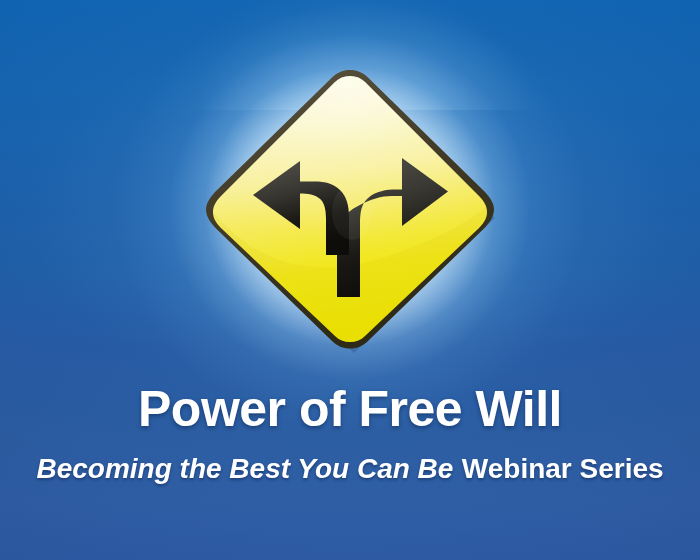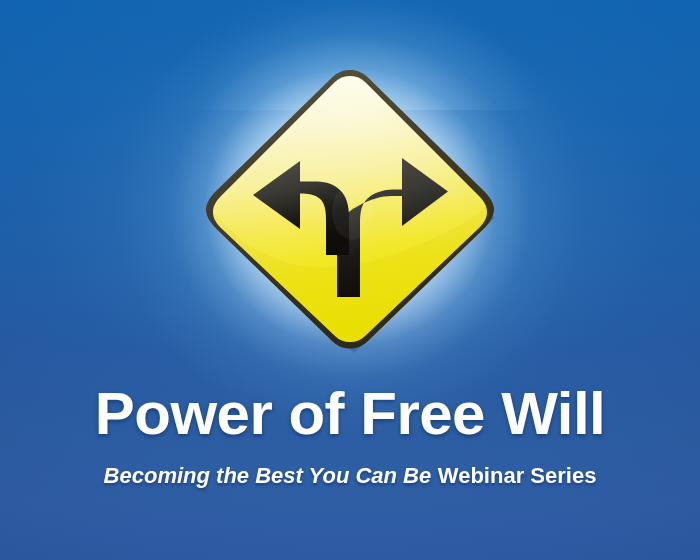--- a/index.html
+++ b/index.html
@@ -76,31 +76,31 @@
 
   
   .lockup {
     position: absolute;
     left: 0; right: 0;
     top: 384px;
     text-align: center;
   }
   .title {
     color: #ffffff;
-    font-size: 60px;
+    font-size: 50px;
     font-weight: 700;
     letter-spacing: -0.5px;
     line-height: 1;
     white-space: nowrap;
     text-shadow: 0 2px 4px rgba(0,25,60,0.45);
   }
   .subtitle {
     margin-top: 21px;
     color: #ffffff;
-    font-size: 22px;
+    font-size: 28px;
     font-weight: 700;
     line-height: 1;
     white-space: nowrap;
     text-shadow: 0 2px 3px rgba(0,25,60,0.42);
   }
   .subtitle .ital { font-style: italic; }
   .subtitle .upright { font-style: normal; }
   .sp { display: inline-block; width: 0.3em; }
 </style>
 </head>

